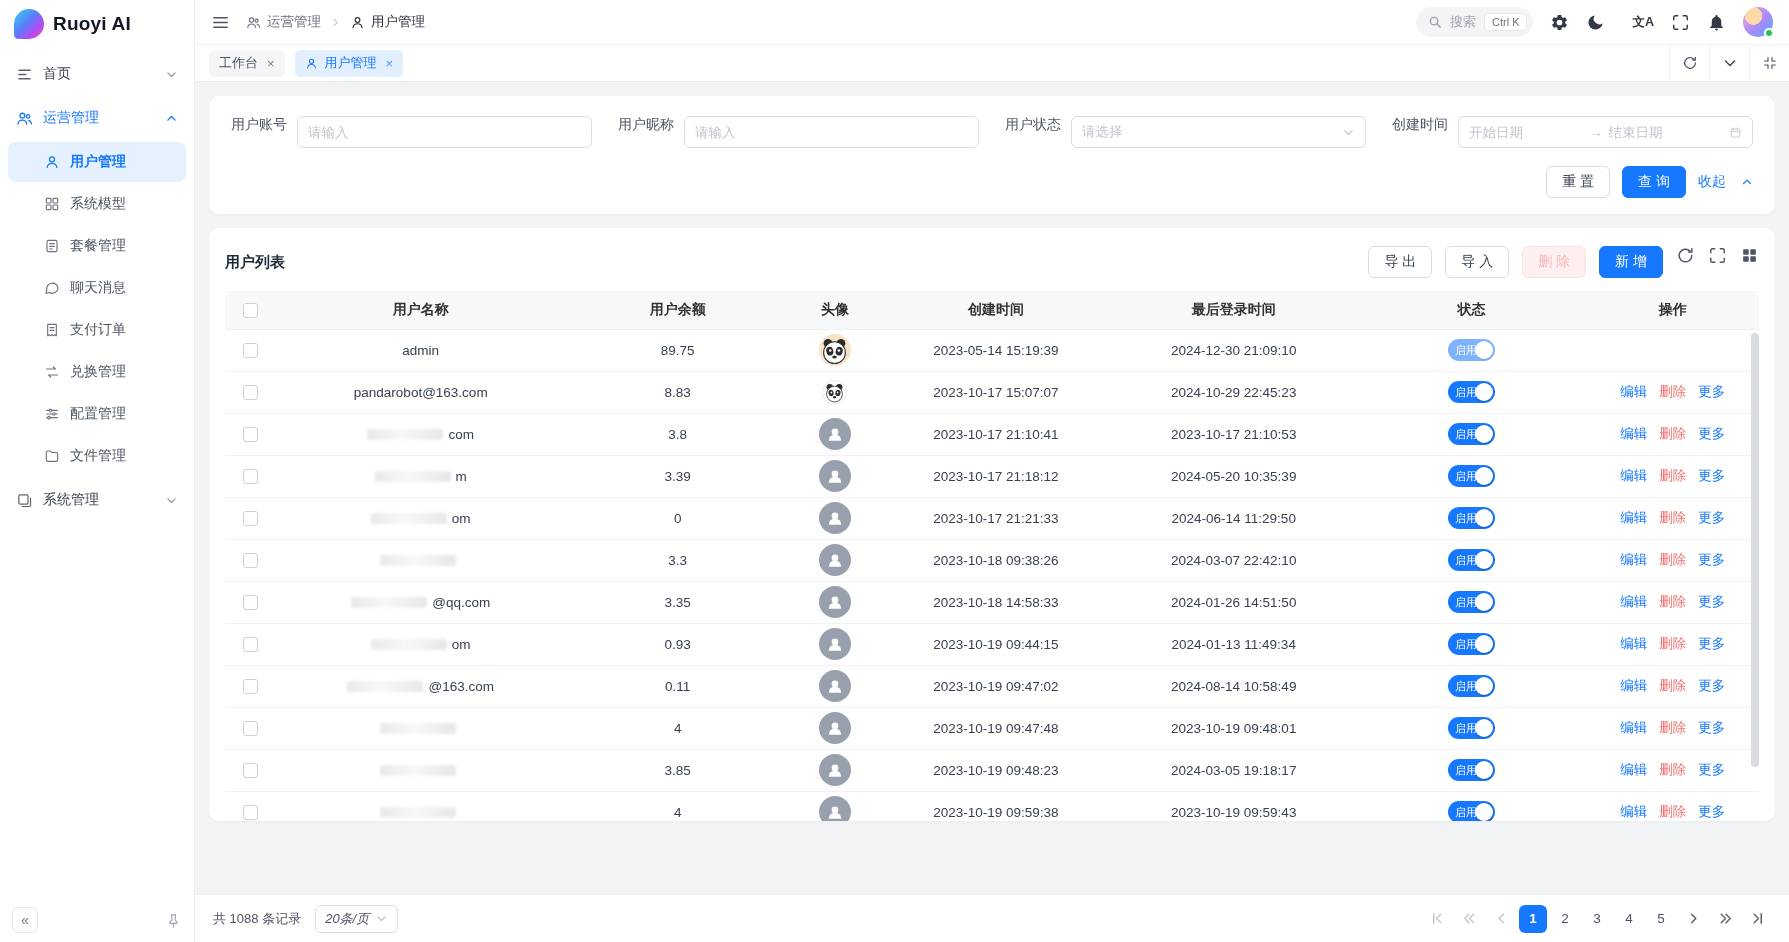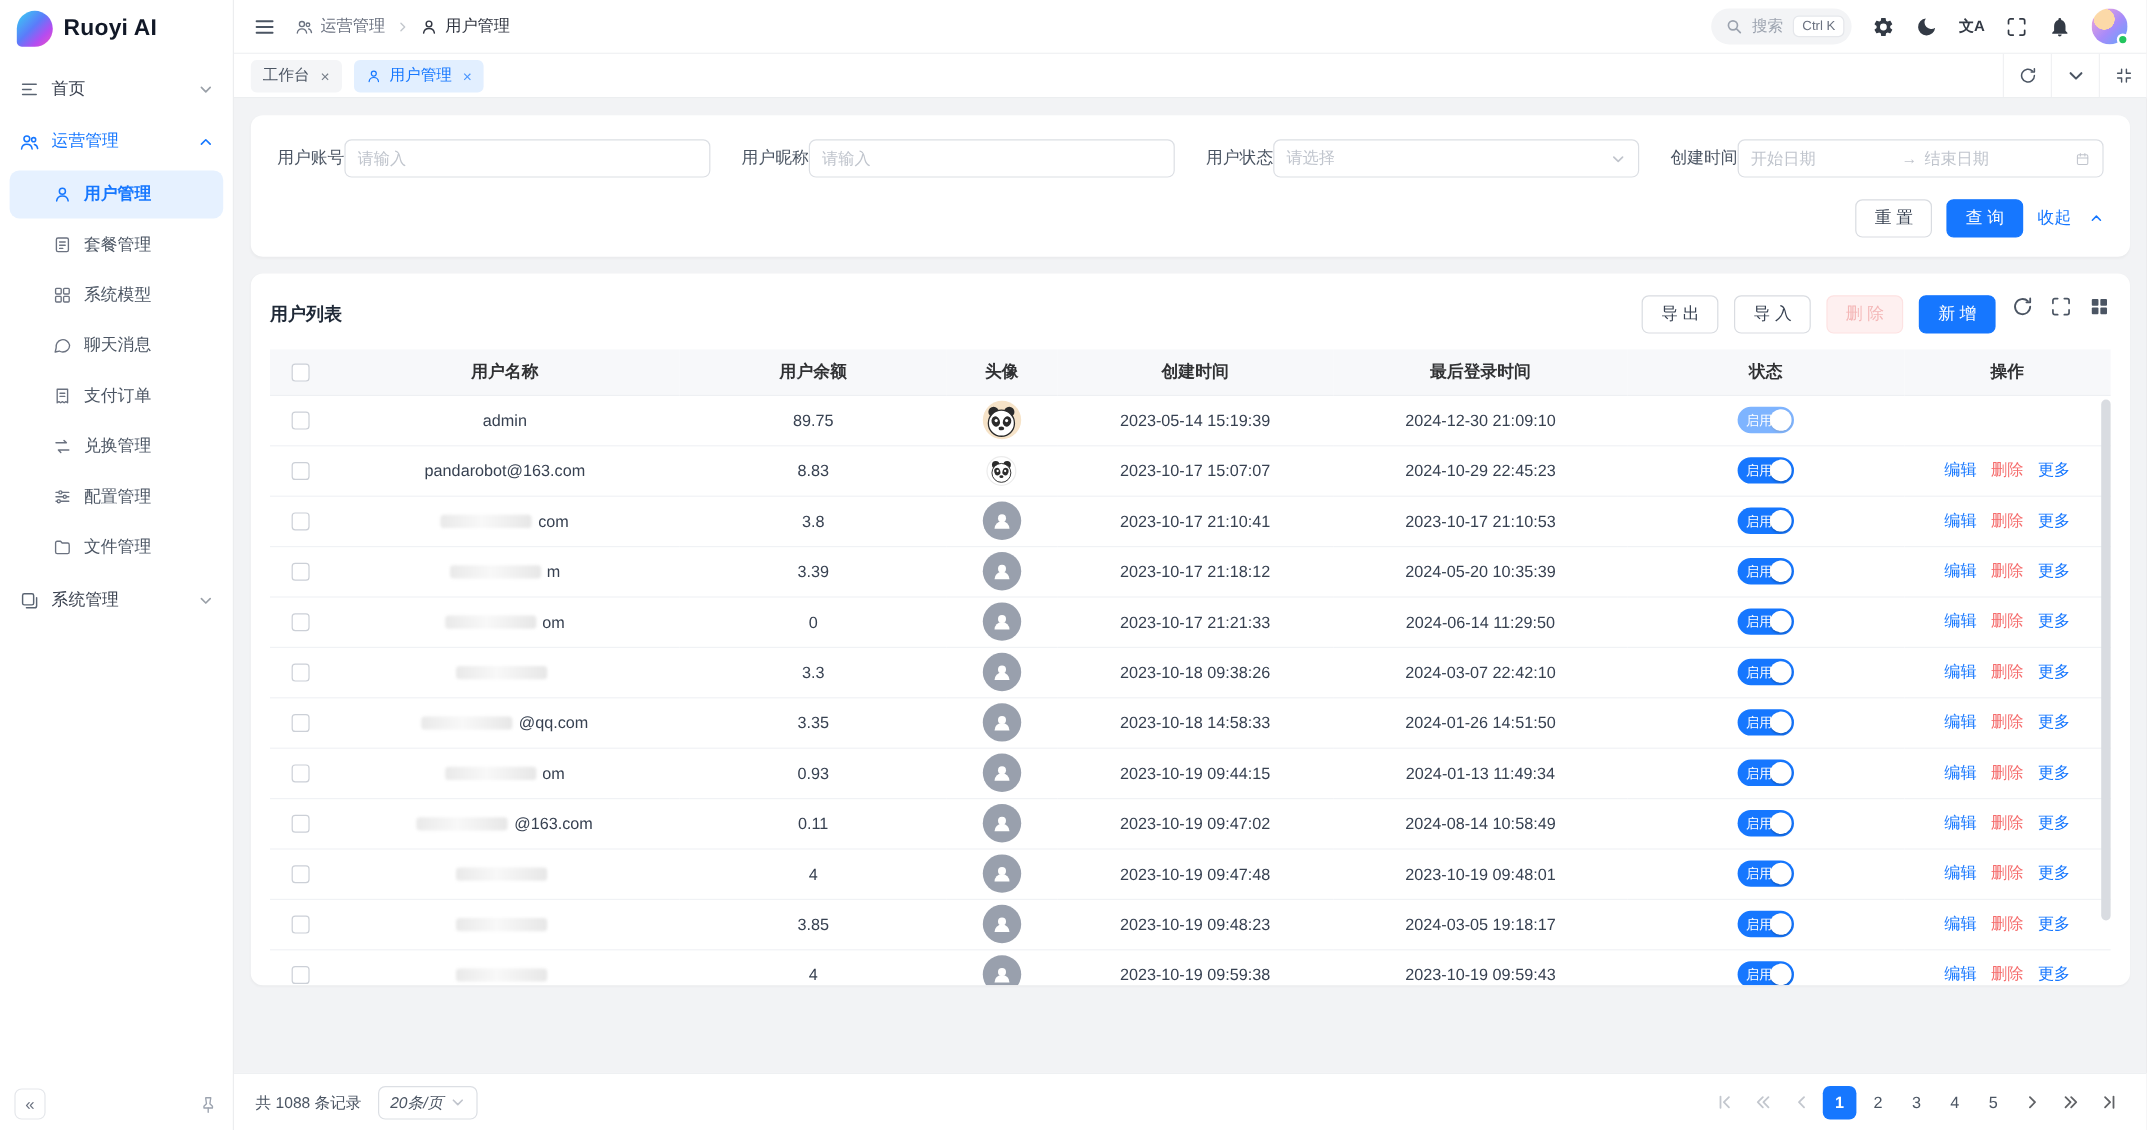--- a/index.html
+++ b/index.html
@@ -35,42 +35,42 @@
   .breadcrumb { display:flex; align-items:center; gap:9px; font-size:13.5px; }
   .crumb { display:flex; align-items:center; gap:6px; color:#6b7280; cursor:pointer; }
   .crumb.current { color:#303540; }
   .crumb .icon { width:15px; height:15px; }
   .crumb-sep { width:11px; height:11px; color:#c3c7cd; }
   .topbar-right { margin-left:auto; display:flex; align-items:center; gap:17px; }
   .search-pill { display:flex; align-items:center; gap:8px; background:#f3f4f6; border-radius:999px; height:30px; padding:0 6px 0 12px; color:#9ca3af; font-size:13px; cursor:pointer; }
   .search-pill .icon { width:14px; height:14px; color:#9ca3af; }
   .kbd { background:#fff; border:1px solid #e5e7eb; border-radius:5px; font-size:11px; padding:2px 7px; color:#6b7280; }
   .top-icon { width:19px; height:19px; color:#333a45; cursor:pointer; }
-  .translate { font-size:12.5px; font-weight:700; color:#333a45; cursor:pointer; }
+  .translate { font-size:12.5px; font-weight:700; color:#333a45; cursor:pointer;margin-left:10px; }
   .avatar-btn { position:relative; width:30px; height:30px; flex:none; border-radius:50%; cursor:pointer;
     background:radial-gradient(circle at 35% 30%,#fcd9a8 0 30%,transparent 31%),linear-gradient(135deg,#f9a8d4,#a78bfa 55%,#60a5fa); }
   .avatar-dot { position:absolute; right:-1px; bottom:-1px; width:10px; height:10px; border-radius:50%; background:#22c55e; border:2px solid #fff; }
 
   .tabbar { height:38px; background:#fff; border-top:1px solid #f1f2f4; border-bottom:1px solid #e8eaed; display:flex; align-items:stretch; }
   .tabs { display:flex; align-items:center; gap:10px; padding:0 14px; flex:1; }
   .tab { display:inline-flex; align-items:center; gap:7px; height:27px; padding:0 10px; border-radius:5px; background:#f4f5f7; color:#4b5563; font-size:13px; cursor:pointer; }
   .tab.active { background:#e2efff; color:#1677ff; }
   .tab .icon { width:13px; height:13px; }
   .tab-close { font-size:13px; opacity:.75; margin-left:2px; line-height:1; }
   .tabbar-right { display:flex; }
   .tbtn { width:40px; display:flex; align-items:center; justify-content:center; border-left:1px solid #f0f1f3; color:#4b5563; cursor:pointer; }
   .tbtn .icon { width:16px; height:16px; }
 
   .content { flex:1; min-height:0; padding:14px; display:flex; flex-direction:column; gap:14px; overflow:hidden; }
   .card { background:#fff; border-radius:10px; box-shadow:0 1px 2px rgba(0,0,0,.03); }
 
   
   .filter-card { padding:20px 22px 16px; }
   .filter-row { display:flex; gap:26px; }
-  .ffield { flex:1; min-width:0; display:flex; align-items:center; gap:0; }
+  .ffield { flex:1; min-width:0; display:flex; gap:10px; }
   .flabel { color:#4b5563; white-space:nowrap; }
   .control { flex:1; min-width:0; height:32px; border:1px solid #dcdfe4; border-radius:6px; display:flex; align-items:center; padding:0 10px; background:#fff; gap:6px; }
   .control-input { border:none; outline:none; flex:1; min-width:0; font-size:13.5px; color:#374151; background:transparent; font-family:inherit; }
   ::placeholder { color:#c0c5cd; }
   .select { cursor:pointer; }
   .select .ph { color:#c0c5cd; font-size:13.5px; flex:1; }
   .ctl-icon { width:13px; height:13px; color:#c0c4cc; }
   .range-arrow { color:#c0c4cc; font-size:13px; }
   .filter-actions { display:flex; justify-content:flex-end; align-items:center; gap:12px; margin-top:18px; }
   .btn { height:32px; padding:0 15px; border-radius:6px; font-size:14px; border:1px solid #d9dce1; background:#fff; color:#374151; cursor:pointer; font-family:inherit; }
@@ -165,36 +165,36 @@
               <svg viewBox="0 0 24 24" fill="none" stroke="currentColor" stroke-linecap="round" stroke-linejoin="round" stroke-width="1.9">
                 <circle cx="12" cy="8" r="3.8"></circle>
                 <path d="M4.8 20.2c.5-4 3.5-6.2 7.2-6.2s6.7 2.2 7.2 6.2"></path>
               </svg>
             </span>
             <span>用户管理</span>
           </div>
           <div class="menu-sub">
             <span class="icon">
               <svg viewBox="0 0 24 24" fill="none" stroke="currentColor" stroke-linecap="round" stroke-linejoin="round" stroke-width="1.7">
-                <rect x="4.5" y="3.5" width="15" height="17" rx="2"></rect>
-                <path d="M8.5 8.5h7M8.5 12.5h7M8.5 16.5h4"></path>
-              </svg>
-            </span>
-            <span>套餐管理</span>
-          </div>
-          <div class="menu-sub">
-            <span class="icon">
-              <svg viewBox="0 0 24 24" fill="none" stroke="currentColor" stroke-linecap="round" stroke-linejoin="round" stroke-width="1.7">
                 <rect x="3.5" y="3.5" width="7" height="7" rx="1.2"></rect>
                 <rect x="13.5" y="3.5" width="7" height="7" rx="1.2"></rect>
                 <rect x="3.5" y="13.5" width="7" height="7" rx="1.2"></rect>
                 <rect x="13.5" y="13.5" width="7" height="7" rx="1.2"></rect>
               </svg>
             </span>
             <span>系统模型</span>
+          </div>
+          <div class="menu-sub">
+            <span class="icon">
+              <svg viewBox="0 0 24 24" fill="none" stroke="currentColor" stroke-linecap="round" stroke-linejoin="round" stroke-width="1.7">
+                <rect x="4.5" y="3.5" width="15" height="17" rx="2"></rect>
+                <path d="M8.5 8.5h7M8.5 12.5h7M8.5 16.5h4"></path>
+              </svg>
+            </span>
+            <span>套餐管理</span>
           </div>
           <div class="menu-sub">
             <span class="icon">
               <svg viewBox="0 0 24 24" fill="none" stroke="currentColor" stroke-linecap="round" stroke-linejoin="round" stroke-width="1.7">
                 <path d="M21 11.5a8.5 8.5 0 0 1-8.5 8.5c-1.6 0-3.1-.4-4.4-1.2L3 20l1.2-5.1A8.5 8.5 0 1 1 21 11.5z"></path>
               </svg>
             </span>
             <span>聊天消息</span>
           </div>
           <div class="menu-sub">

